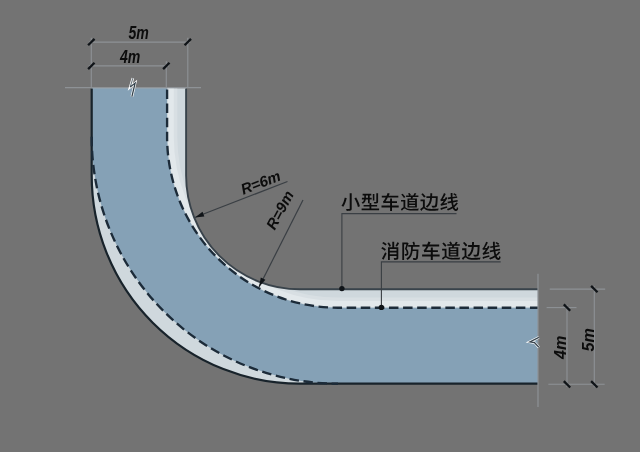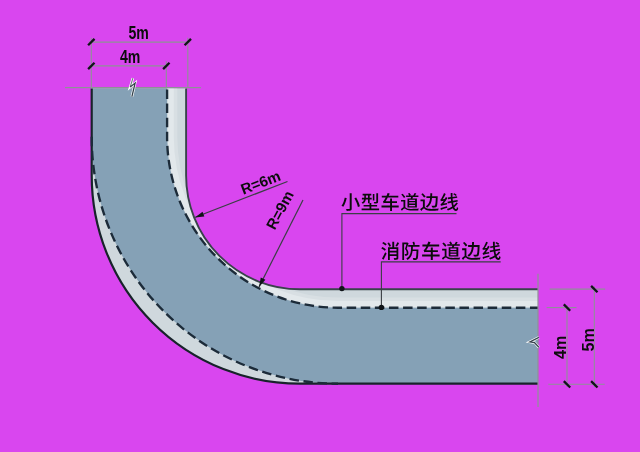--- a/index.html
+++ b/index.html
@@ -1,15 +1,15 @@
 <!DOCTYPE html>
 <html><head><meta charset="utf-8">
 <style>
 html,body{margin:0;padding:0;background:#fff;}
-#stage{position:relative;width:640px;height:452px;background:#d946ef;overflow:hidden;}
+#stage{position:relative;width:640px;height:452px;background:#737373;overflow:hidden;font-style:italic;}
 svg{display:block}
 </style></head>
 <body>
 <div id="stage">
 <svg width="640" height="452" viewBox="0 0 640 452" font-family="&quot;Liberation Sans&quot;, sans-serif">
   <clipPath id="roadclip">
         <path d="M91.7,88.2 L186.1,88.2 L186.1,175.4 A113.9,113.9 0 0 0 300,289.3 L538,289.3 L538,383.7 L300,383.7 A208.3,208.3 0 0 1 91.7,175.4 Z"></path>
       </clipPath>
   <path d="M91.7,88.2 L186.1,88.2 L186.1,175.4 A113.9,113.9 0 0 0 300,289.3 L538,289.3 L538,383.7 L300,383.7 A208.3,208.3 0 0 1 91.7,175.4 Z" fill="#cfd8dd"></path>
   <path d="M172.3,88.2 L172.3,136.8 A165.7,165.7 0 0 0 338,302.5 L538,302.5" fill="none" stroke="#d8dfe3" stroke-width="10" clip-path="url(#roadclip)"></path>

